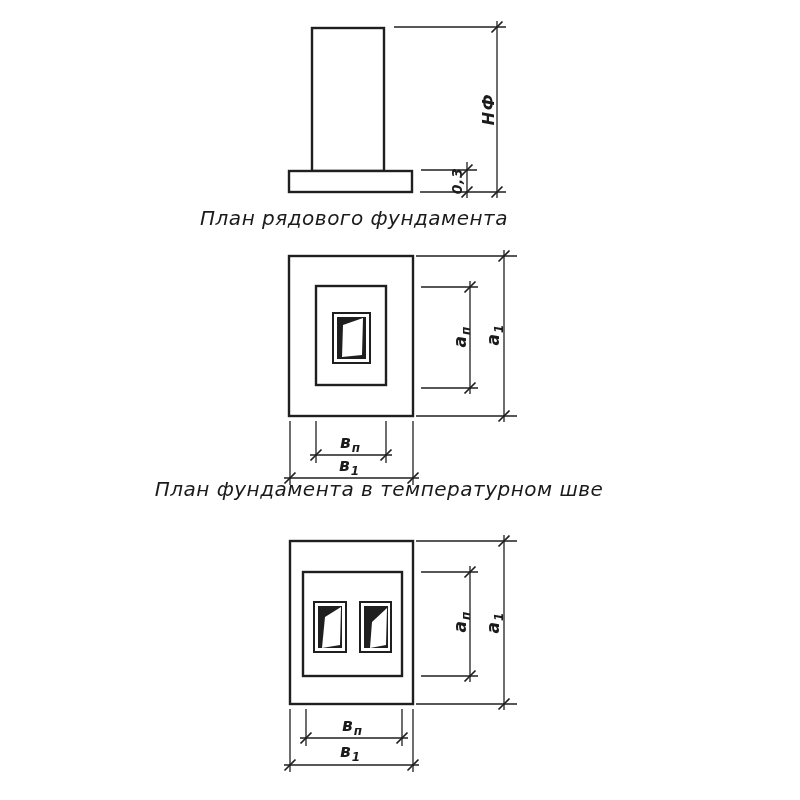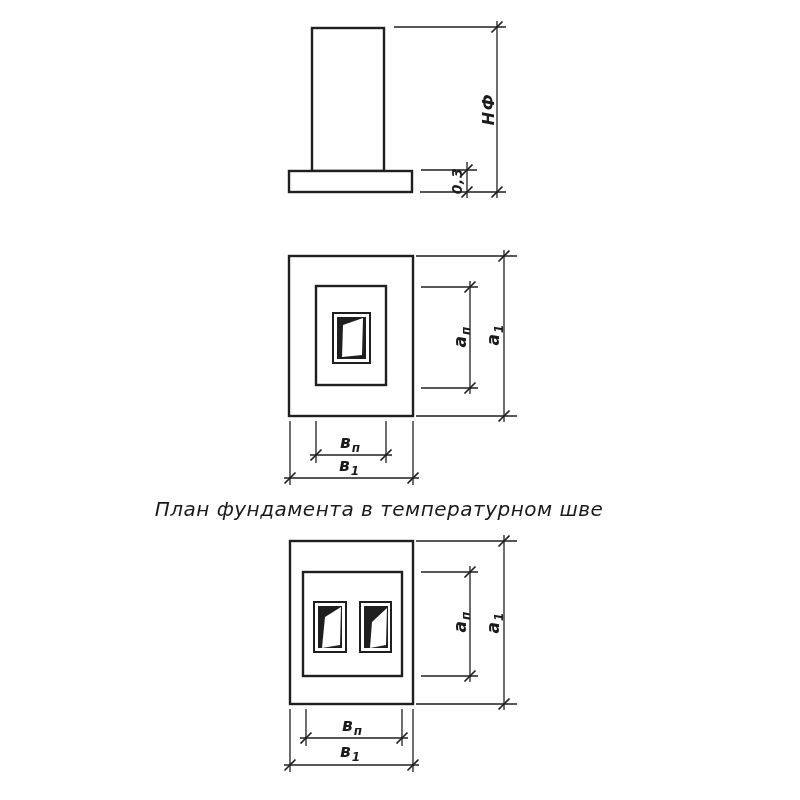--- a/index.html
+++ b/index.html
@@ -119,26 +119,27 @@
       <use href="#tick" x="306" y="738"></use>
       <use href="#tick" x="402" y="738"></use>
       <use href="#tick" x="290" y="765"></use>
       <use href="#tick" x="413" y="765"></use>
     </g>
   </svg>
 
   <div class="lbl nf rot" style="left:488px;top:109px">НФ</div>
   <div class="lbl small rot" style="left:457px;top:181px">0,3</div>
 
+  <div class="lbl caption" style="left:354px;top:218px">План рядового фундамента</div>
 
   <div class="lbl dim rot" style="left:461px;top:337px"><span>а</span><span class="sub">п</span></div>
   <div class="lbl dim rot" style="left:494px;top:335px"><span>а</span><span class="sub">1</span></div>
   <div class="lbl dim" style="left:350px;top:443px"><span>в</span><span class="sub">п</span></div>
   <div class="lbl dim" style="left:349px;top:466px"><span>в</span><span class="sub">1</span></div>
 
-  <div class="lbl caption" style="left:379px;top:509px">План фундамента в температурном шве</div>
+  <div class="lbl caption" style="left:379px;top:489px">План фундамента в температурном шве</div>
 
   <div class="lbl dim rot" style="left:461px;top:622px"><span>а</span><span class="sub">п</span></div>
   <div class="lbl dim rot" style="left:494px;top:623px"><span>а</span><span class="sub">1</span></div>
   <div class="lbl dim" style="left:352px;top:726px"><span>в</span><span class="sub">п</span></div>
   <div class="lbl dim" style="left:350px;top:752px"><span>в</span><span class="sub">1</span></div>
 
 </div>
 
 </body></html>

